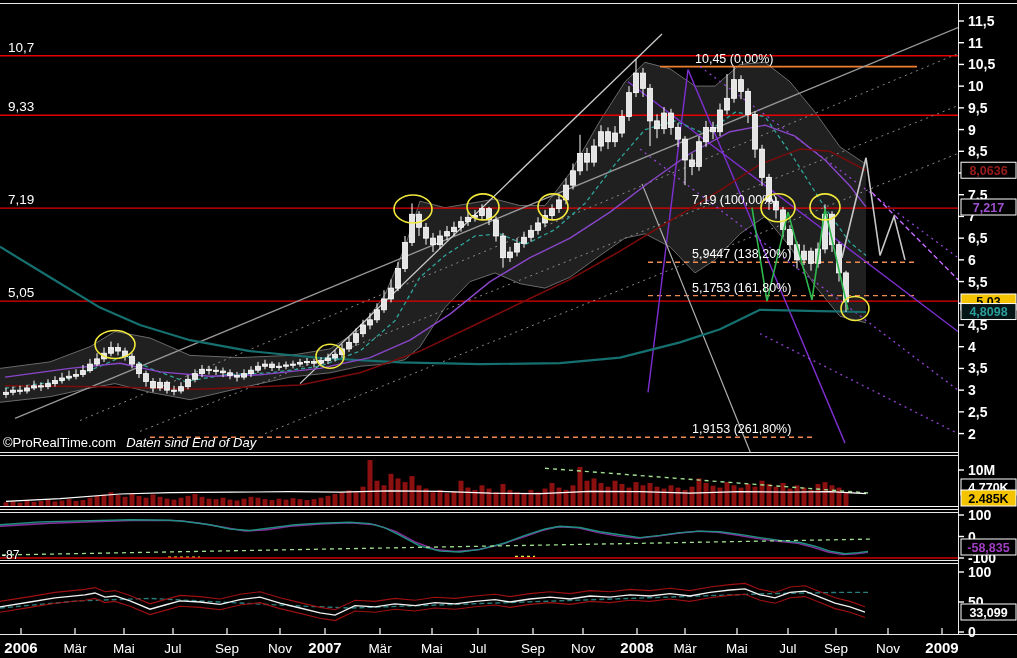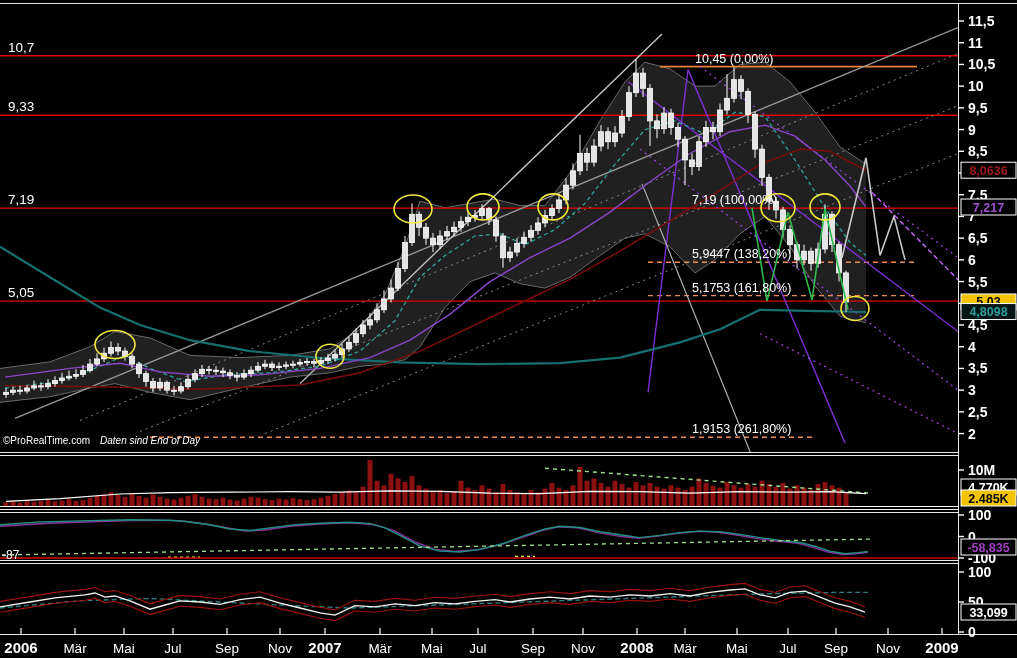--- a/index.html
+++ b/index.html
@@ -1,19 +1,19 @@
 <!DOCTYPE html>
 <html><head>
 <meta charset="utf-8">
 <style>
   html,body{margin:0;padding:0;background:#000;}
   .screen{position:relative;width:1017px;height:658px;background:#000;overflow:hidden;
           font-family:"Liberation Sans",sans-serif;}
   #chart{position:absolute;left:0;top:0;}
-  #watermark{position:absolute;left:3px;top:435px;color:#fff;font-size:10px;z-index:5;white-space:nowrap;}
+  #watermark{position:absolute;left:3px;top:435px;color:#fff;font-size:13px;z-index:5;white-space:nowrap;}
   #watermark .it{font-style:italic;margin-left:10px;}
 </style>
 </head>
 <body>
 
 <div class="screen">
   <svg id="chart" width="1017" height="658" viewBox="0 0 1017 658">
       <defs>
         <clipPath id="clipMain">
           <rect x="0" y="4" width="958" height="448"></rect>

